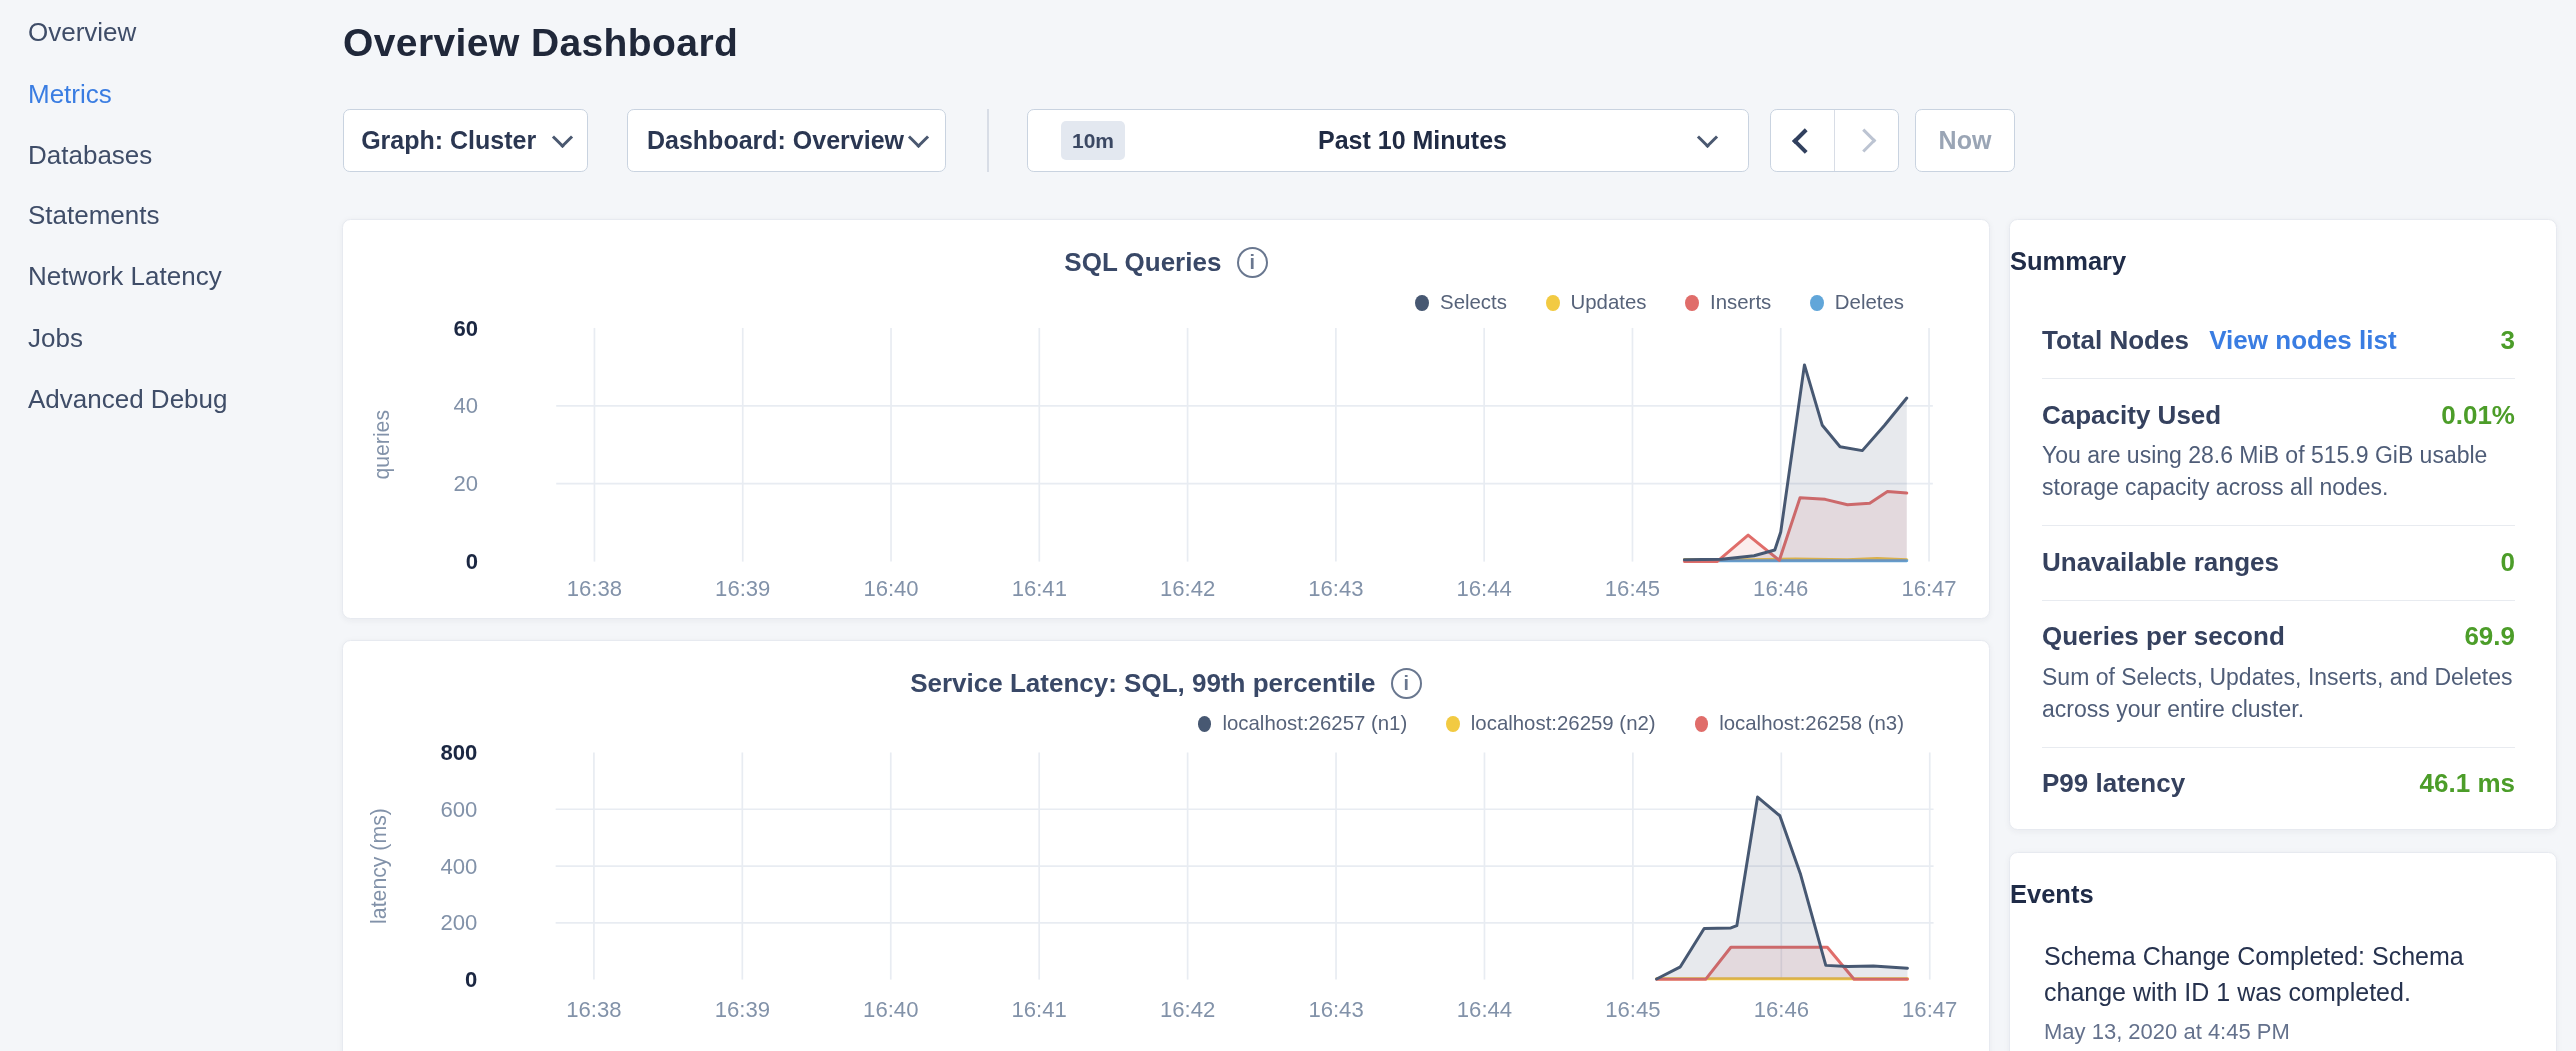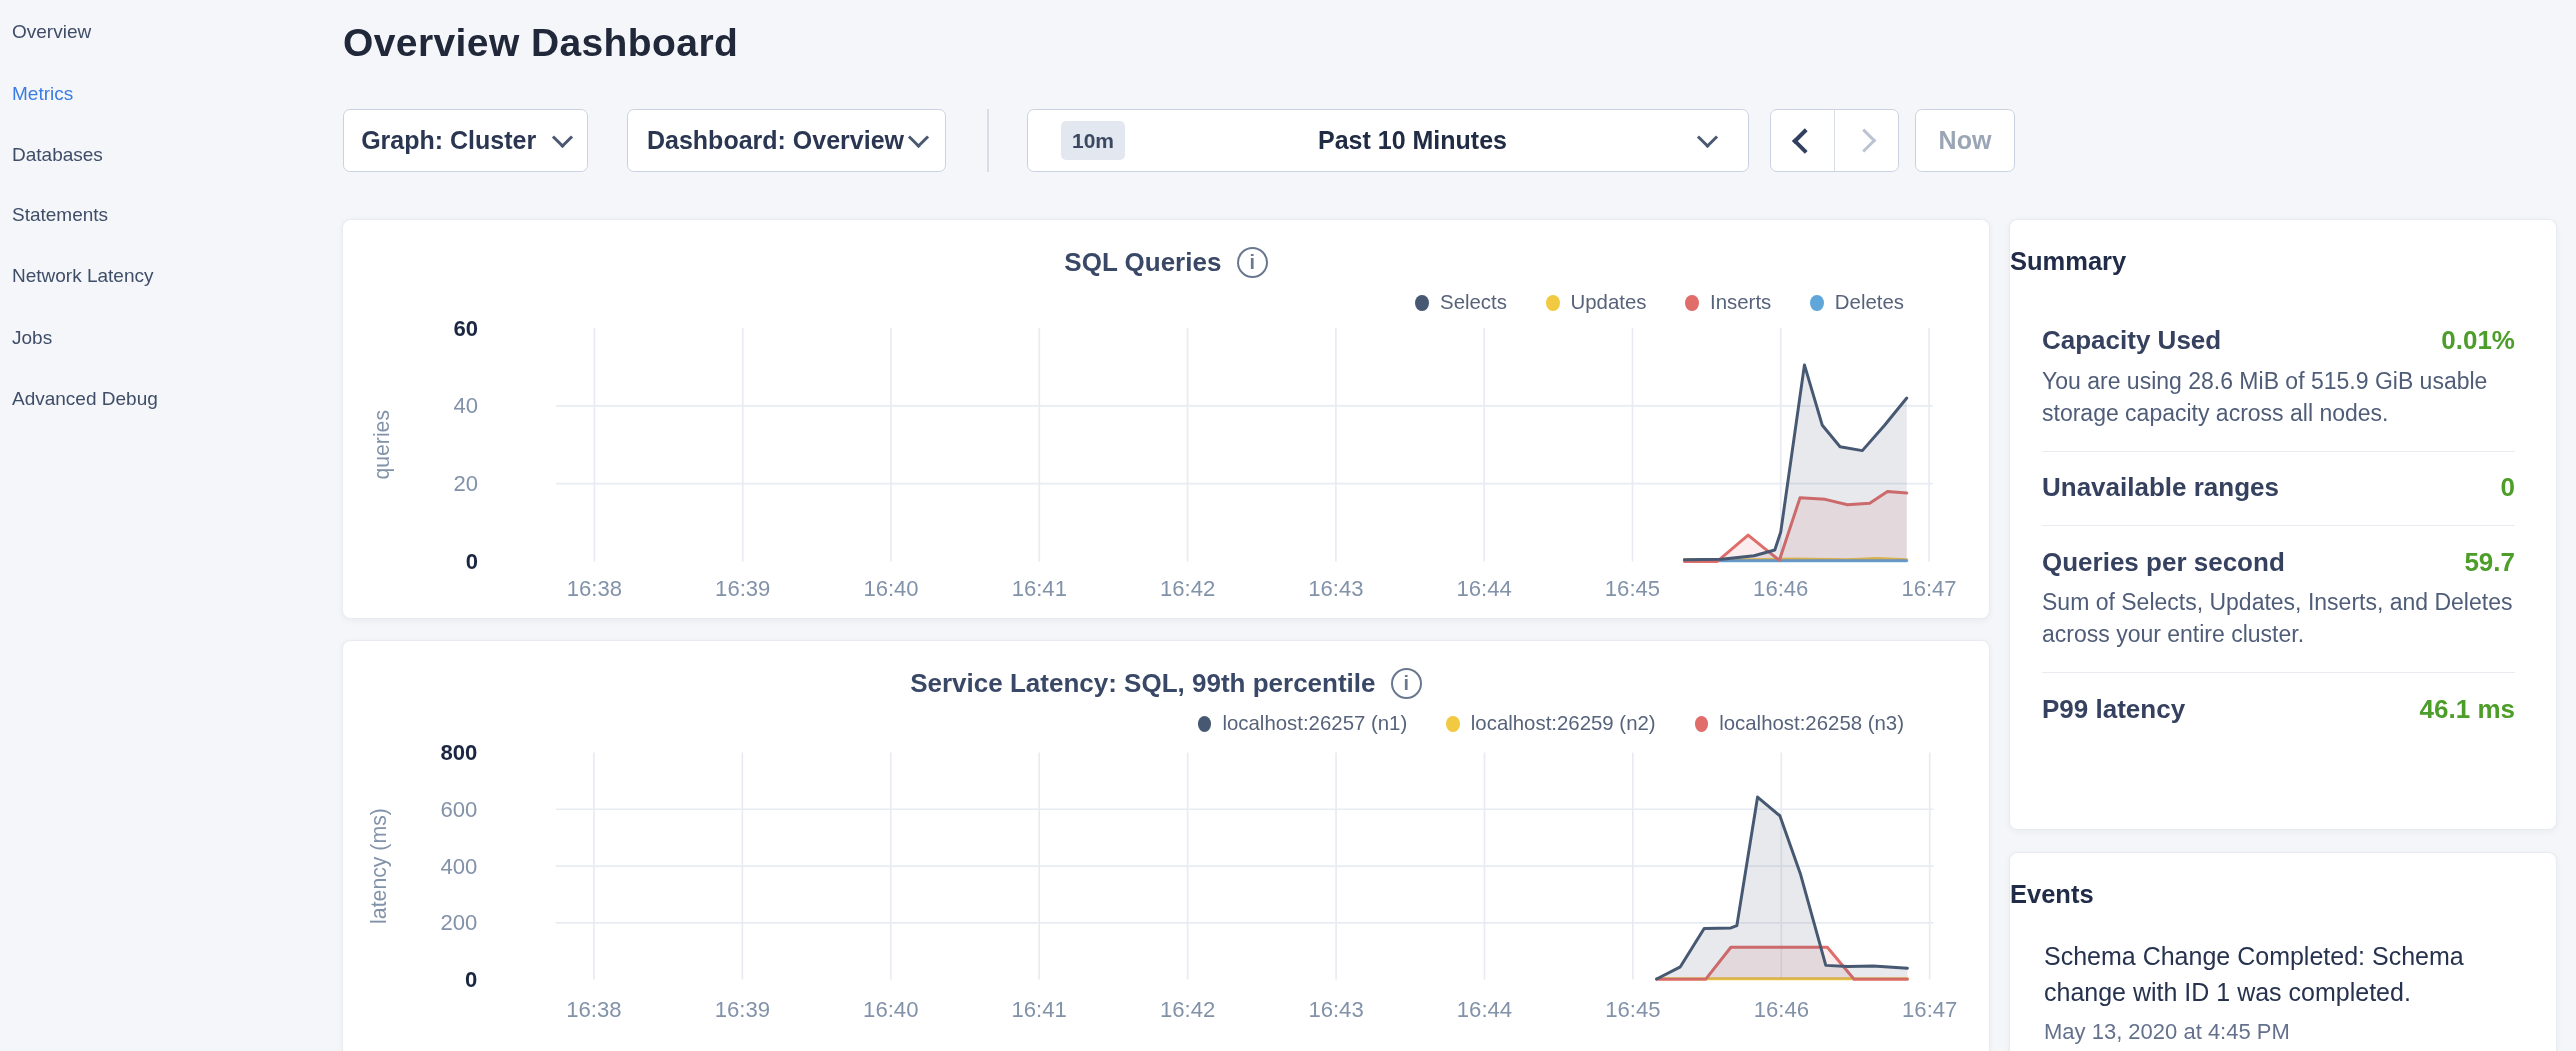--- a/index.html
+++ b/index.html
@@ -5,21 +5,21 @@
   html,body{margin:0;padding:0;overflow:hidden;}
   body{
     width:2576px;height:1051px;position:relative;
     background:#f4f6f9;
     font-family:"Liberation Sans",sans-serif;
     color:#3b4863;
   }
   
   .sidebar{position:absolute;left:0;top:0;width:340px;height:1051px;}
   .nav-item{
-    position:absolute;left:12px;font-size:19px;line-height:34px;
+    position:absolute;left:28px;font-size:26px;line-height:34px;
     color:#3f4d68;cursor:pointer;white-space:nowrap;
   }
   .nav-item.active{color:#3a7de2;font-weight:400;}
   
   .page-title{
     position:absolute;left:343px;top:21px;
     font-size:39px;font-weight:600;color:#20283a;letter-spacing:0.4px;
   }
   
   .ctl{
@@ -259,35 +259,41 @@
       <path d="M1544.4,398 L1544.4,397.3 L1572.3,383.0 L1600.3,337.9 L1631.7,337.3 L1638.7,334.6 L1663.1,183.4 L1689.3,205.4 L1713.7,274.5 L1743.3,381.3 L1769.5,382.6 L1799.2,382.0 L1839.3,384.6 L1839.3,398 Z" fill="#475872" fill-opacity="0.13" stroke="none"></path>
       <polyline points="1544.4,397.3 1572.3,383.0 1600.3,337.9 1631.7,337.3 1638.7,334.6 1663.1,183.4 1689.3,205.4 1713.7,274.5 1743.3,381.3 1769.5,382.6 1799.2,382.0 1839.3,384.6" fill="none" stroke="#475872" stroke-width="3.5" stroke-linejoin="round" stroke-linecap="round"></polyline>
     </svg>
 </div>
 
 <div class="card" id="summary-card">
   <div class="panel-title">Summary</div>
   <div class="sum-rows" id="summary-rows">
       <div class="sum-row">
         <div class="sum-top">
+          <span><span class="sum-label">Total Nodes</span><span class="sum-link">View nodes list</span></span>
+          <span class="sum-value">3</span>
+        </div>
+      </div>
+      <div class="sum-row">
+        <div class="sum-top">
           <span><span class="sum-label">Capacity Used</span></span>
           <span class="sum-value">0.01%</span>
         </div>
         <div class="sum-sub">You are using 28.6 MiB of 515.9 GiB usable storage capacity across all nodes.</div>
       </div>
       <div class="sum-row">
         <div class="sum-top">
           <span><span class="sum-label">Unavailable ranges</span></span>
           <span class="sum-value">0</span>
         </div>
       </div>
       <div class="sum-row">
         <div class="sum-top">
           <span><span class="sum-label">Queries per second</span></span>
-          <span class="sum-value">59.7</span>
+          <span class="sum-value">69.9</span>
         </div>
         <div class="sum-sub">Sum of Selects, Updates, Inserts, and Deletes across your entire cluster.</div>
       </div>
       <div class="sum-row">
         <div class="sum-top">
           <span><span class="sum-label">P99 latency</span></span>
           <span class="sum-value">46.1 ms</span>
         </div>
       </div>
     </div>

